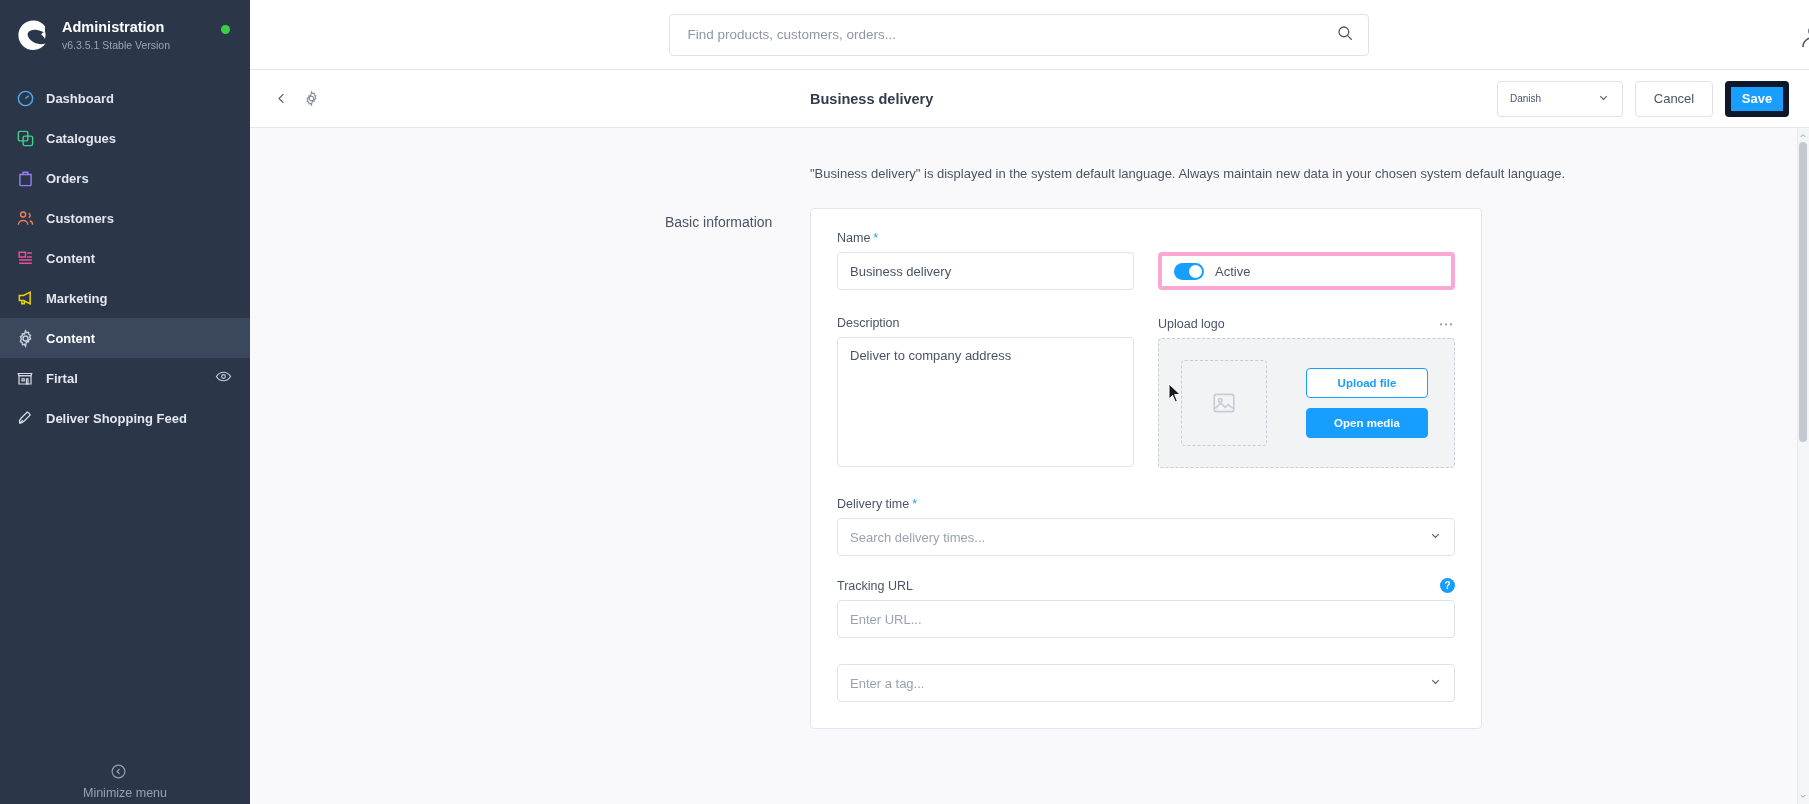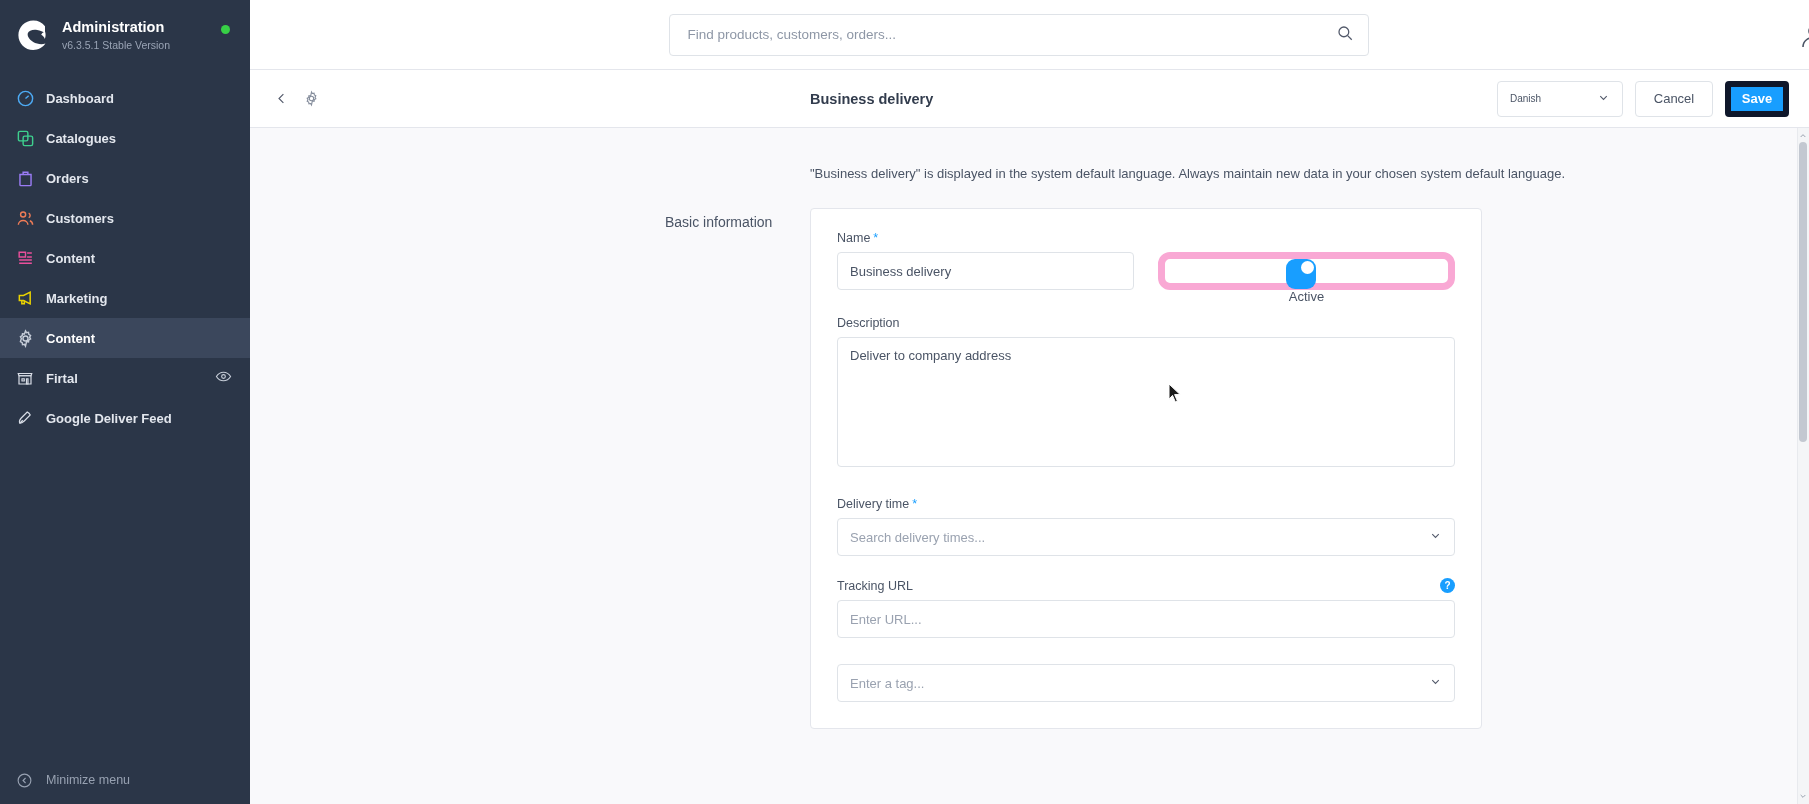--- a/index.html
+++ b/index.html
@@ -58,20 +58,21 @@
     display: flex; align-items: center; justify-content: space-between;
     height: 40px; padding: 0 18px 0 16px; cursor: pointer;
   }
   .chan-left { display: flex; align-items: center; }
 
   .minimize {
     position: absolute; left: 0; bottom: 0;
     width: 250px; height: 48px;
     display: flex; align-items: center; padding: 0 16px;
     cursor: pointer;
+    flex-direction: column;
   }
   .minimize .lbl { font-size: 12.5px; color: #97a1b1; }
 
   
   .main { flex: 1; height: 804px; position: relative; background: #f9f9fb; overflow: hidden; }
 
   .topbar {
     height: 70px; background: #ffffff;
     border-bottom: 1px solid #e4e6ec;
     display: flex; align-items: center; justify-content: center;
@@ -166,22 +167,22 @@
     border: 1px solid #dfe3e8; border-radius: 4px; background: #fff;
     padding: 0 12px; font-size: 13px; color: #4a5465;
     font-family: "Liberation Sans", sans-serif; outline: none;
     display: flex; align-items: center;
   }
   .input::placeholder { color: #9aa2b0; }
   .input-ph { color: #9aa2b0; }
 
   .toggle-box {
     width: 100%; height: 38px;
-    border: 7px solid #f9a8d4; border-radius: 12px; background: #fff;
-    display: flex; align-items: center; padding: 0 12px; flex-direction: column;
+    border: 4px solid #f9a8d4; border-radius: 4px; background: #fff;
+    display: flex; align-items: center; padding: 0 12px;
   }
   .switch {
     width: 30px; height: 17px; border-radius: 9px; background: #189eff;
     position: relative; margin-right: 11px; flex: 0 0 30px; cursor: pointer;
   }
   .switch .knob {
     position: absolute; right: 2px; top: 2px;
     width: 13px; height: 13px; border-radius: 50%; background: #fff;
   }
   .toggle-label { font-size: 13px; color: #4a5465; }
@@ -383,21 +384,21 @@
     </div>
 
     <div class="chan-item">
       <span class="chan-left">
         <span class="nav-ico">
           <svg width="18" height="18" viewBox="0 0 24 24" fill="none" stroke="#d8dde6" stroke-width="1.6">
             <path d="M5 19c-1-2.5 0-5 2-7l8-8c2 1 3 2 4 4l-8 8c-2 2-4.5 3-6 3z"></path>
               <path d="M9 15l-4 4"></path>
           </svg>
         </span>
-        <span class="nav-label">Google Deliver Feed</span>
+        <span class="nav-label">Deliver Shopping Feed</span>
       </span>
     </div>
 
     <div class="minimize">
       <span class="nav-ico">
         <svg width="17" height="17" viewBox="0 0 24 24" fill="none" stroke="#97a1b1" stroke-width="1.6">
           <circle cx="12" cy="12" r="9"></circle>
             <path d="M13.5 8.5L10 12l3.5 3.5"></path>
         </svg>
       </span>
@@ -482,20 +483,39 @@
                     </span>
                   <span class="toggle-label">Active</span>
                 </div>
               </div>
             </div>
 
             <div class="grid2 mt26">
               <div class="col">
                 <div class="field-label">Description</div>
                 <textarea class="textarea" style="">Deliver to company address</textarea>
+              </div>
+              <div class="col">
+                <div class="upload-head">
+                  <span class="field-label" style="margin-bottom:0">Upload logo</span>
+                  <span class="dots">⋯</span>
+                </div>
+                <div class="dropzone">
+                  <div class="thumb">
+                    <svg width="26" height="26" viewBox="0 0 24 24" fill="none" stroke="#c7ccd6" stroke-width="1.5">
+                      <rect x="3" y="4" width="18" height="16" rx="2"></rect>
+                      <circle cx="8.5" cy="9.5" r="1.6"></circle>
+                      <path d="M4 17l5-5 4 4 3-2.5 4 3.5"></path>
+                    </svg>
+                  </div>
+                  <div class="dz-actions">
+                    <div class="btn-upload">Upload file</div>
+                    <div class="btn-openmedia">Open media</div>
+                  </div>
+                </div>
               </div>
             </div>
 
             <div class="mt26">
               <div class="field-label">
                 <span>Delivery time</span>
                 <span class="req">*</span>
               </div>
               <div class="select-input">
                 <span class="input-ph">Search delivery times...</span>

